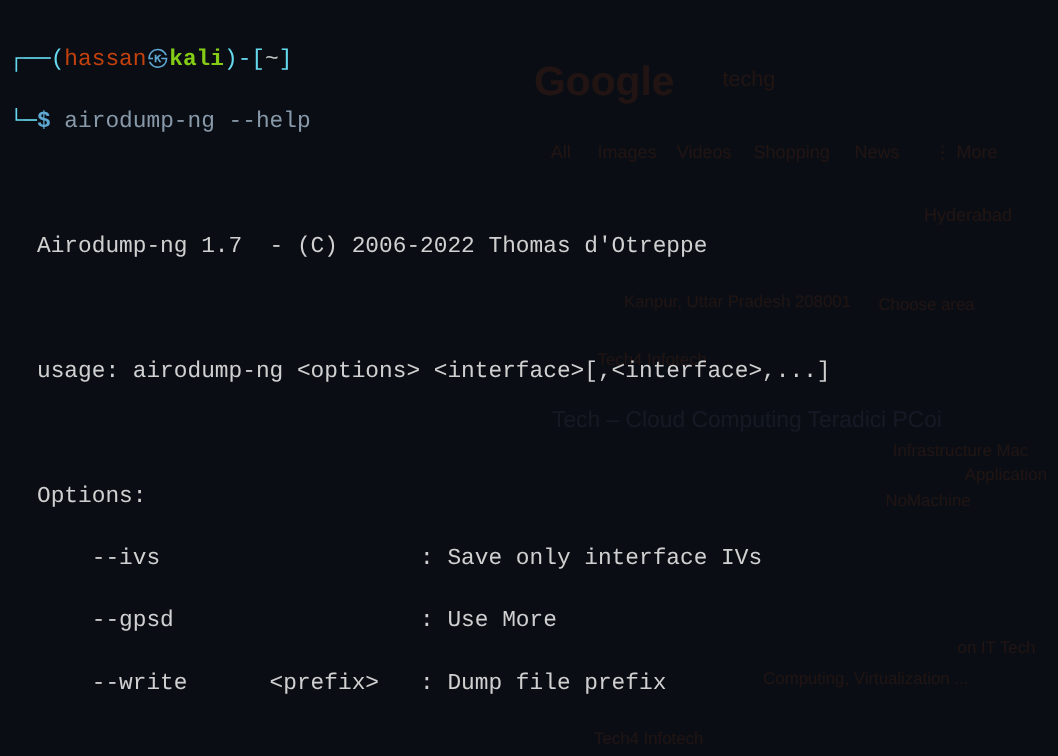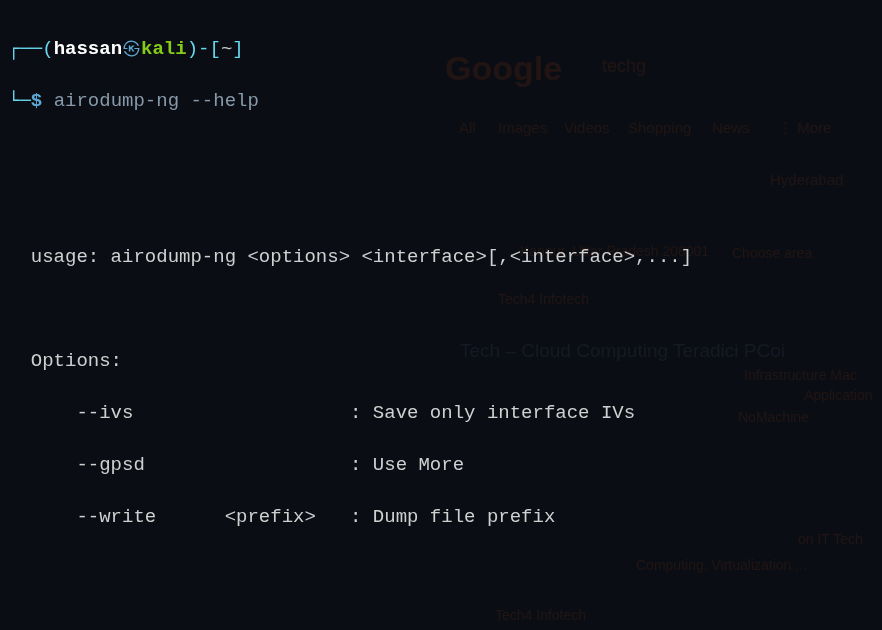--- a/index.html
+++ b/index.html
@@ -37,21 +37,21 @@
       position: relative;
       z-index: 1;
       padding: 10px 8px;
       white-space: pre;
     }
     .prompt-line {
       line-height: 1.37;
     }
     .bracket { color: #66d9ef; }
     .paren { color: #66d9ef; }
-    .user { color: #ffffff; font-weight: bold; }
+    .user { color: #c2410c; font-weight: normal; }
     .at-icon { color: #5fa8d3; }
     .host { color: #84cc16; font-weight: bold; }
     .tilde { color: #c5c8c6; }
     .dollar { color: #5fa8d3; font-weight: bold; }
     .cmd { color: #8899aa; }
     .output { color: #d0d0d0; }
     .line { min-height: 26px; }
   </style>
 </head>
 <body>
@@ -75,20 +75,21 @@
   <div class="bg-text" style="top:408px;left:738px;font-size:14px;">NoMachine</div>
   <div class="bg-text" style="top:530px;left:798px;font-size:14px;">on IT Tech</div>
   <div class="bg-text" style="top:556px;left:636px;font-size:14px;">Computing, Virtualization ...</div>
   <div class="bg-text" style="top:606px;left:495px;font-size:14px;">Tech4 Infotech</div>
 </div>
 
 <div class="terminal">
 <div class="prompt-line"><span class="paren">┌──</span><span class="paren">(</span><span class="user">hassan</span><span class="at-icon">㉿</span><span class="host">kali</span><span class="paren">)</span><span class="paren">-</span><span class="bracket">[</span><span class="tilde">~</span><span class="bracket">]</span></div>
 <div class="prompt-line"><span class="paren">└─</span><span class="dollar">$</span> <span class="cmd">airodump-ng --help</span></div>
 <div class="line output"> </div>
+<div class="line output">  Airodump-ng 1.7  - (C) 2006-2022 Thomas d'Otreppe</div>
 <div class="line output"> </div>
 <div class="line output">  usage: airodump-ng &lt;options&gt; &lt;interface&gt;[,&lt;interface&gt;,...]</div>
 <div class="line output"> </div>
 <div class="line output">  Options:</div>
 <div class="line output">      --ivs                   : Save only interface IVs</div>
 <div class="line output">      --gpsd                  : Use More</div>
 <div class="line output">      --write      &lt;prefix&gt;   : Dump file prefix</div>
 
 
 

